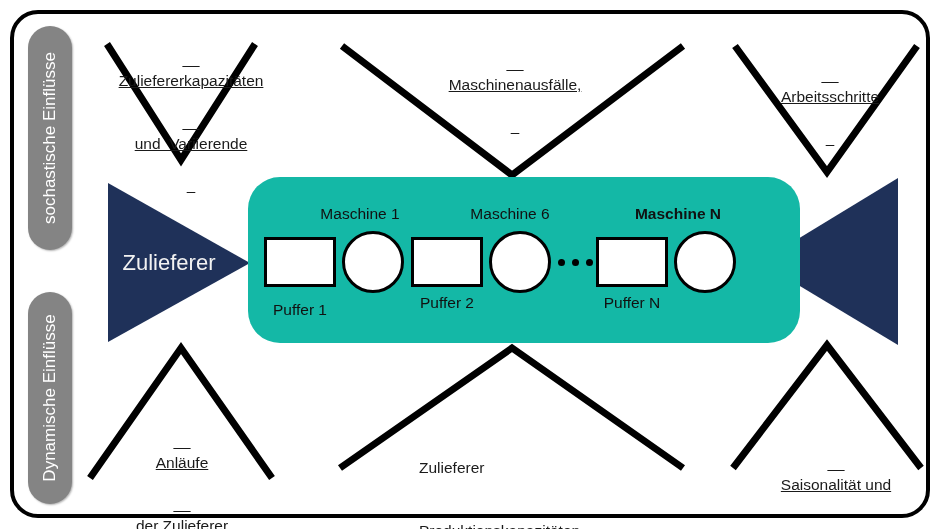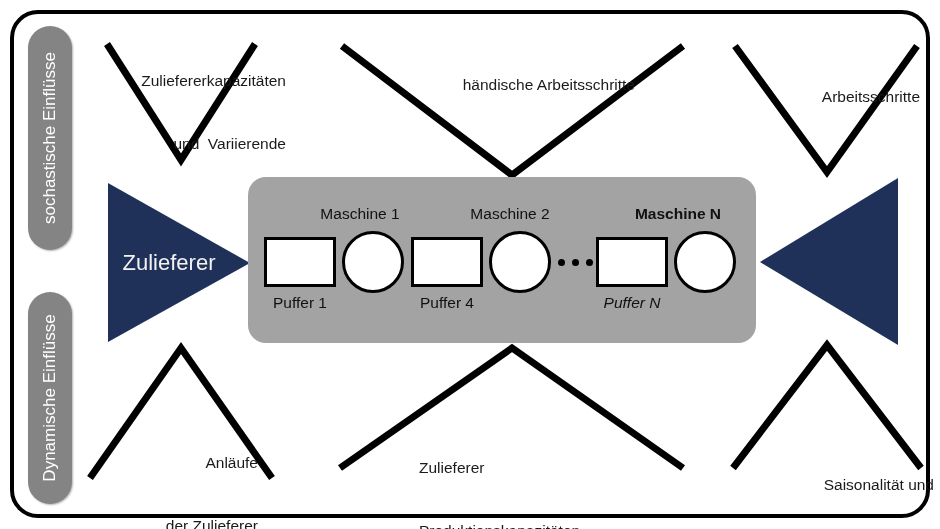--- a/index.html
+++ b/index.html
@@ -28,21 +28,21 @@
     width: 940px;
     height: 529px;
   }
   .txt {
     position: absolute;
     color: #1a1a1a;
     font-size: 15.5px;
     line-height: 21px;
     white-space: pre;
   }
-  .txt.center { text-align: right; }
+  .txt.center { text-align: center; text-decoration: underline; }
   .txt.left { text-align: left; }
 
   
   .rail {
     position: absolute;
     background: #848484;
     border-radius: 26px;
     box-shadow: 1px 1px 2px rgba(0,0,0,0.30);
   }
   .rail-label {
@@ -52,22 +52,23 @@
     color: #ffffff;
     font-size: 17px;
     white-space: nowrap;
     transform: translate(-50%, -50%) rotate(-90deg);
     transform-origin: center center;
   }
 
   
   .band {
     position: absolute;
-    background: #a3a3a3;
-    border-radius: 18px;
+    background: #14b8a6;
+    border-radius: 32px;
+    padding-left: 44px;
   }
   .puffer {
     position: absolute;
     background: #ffffff;
     border: 3px solid #000000;
     box-sizing: border-box;
   }
   .maschine {
     position: absolute;
     background: #ffffff;
@@ -138,49 +139,49 @@
   <div class="rail" style="left:28px; top:292px; width:44px; height:212px;">
     <span class="rail-label">Dynamische Einflüsse</span>
   </div>
 
   <div class="tri-label" style="left:108px; top:250px; width:122px;">Zulieferer</div>
 
 
   <div class="band" style="left:248px; top:177px; width:508px; height:166px;">
 
     <div class="band-label" style="left:42px; top:28px; width:140px;">Maschine 1</div>
-    <div class="band-label" style="left:192px; top:28px; width:140px;">Maschine 2</div>
+    <div class="band-label" style="left:192px; top:28px; width:140px;">Maschine 6</div>
     <div class="band-label" style="left:360px; top:28px; width:140px;font-weight:bold;">Maschine N</div>
 
     <div class="puffer" style="left:16px; top:60px; width:72px; height:50px;"></div>
     <div class="puffer" style="left:163px; top:60px; width:72px; height:50px;"></div>
     <div class="puffer" style="left:348px; top:60px; width:72px; height:50px;"></div>
 
     <div class="maschine" style="left:94px; top:54px; width:62px; height:62px;"></div>
     <div class="maschine" style="left:241px; top:54px; width:62px; height:62px;"></div>
     <div class="maschine" style="left:426px; top:54px; width:62px; height:62px;"></div>
 
     <div class="dots" style="left:310px; top:82px;">
       <i></i>
         <i></i>
         <i></i>
     </div>
 
-    <div class="band-label" style="left:-18px; top:117px; width:140px;">Puffer 1</div>
-    <div class="band-label" style="left:129px; top:117px; width:140px;">Puffer 4</div>
-    <div class="band-label" style="left:314px; top:117px; width:140px;font-style:italic;">Puffer N</div>
+    <div class="band-label" style="left:-18px; top:124px; width:140px;">Puffer 1</div>
+    <div class="band-label" style="left:129px; top:117px; width:140px;">Puffer 2</div>
+    <div class="band-label" style="left:314px; top:117px; width:140px;">Puffer N</div>
   </div>
 
   <div class="txt center" style="left:96px; top:28px; width:190px;">
     <div>Zuliefererkapazitäten</div>
     <div>und  Variierende</div>
   </div>
 
   <div class="txt center" style="left:395px; top:32px; width:240px;">
-    <div>händische Arbeitsschritte</div>
+    <div>Maschinenausfälle,</div>
   </div>
 
   <div class="txt center" style="left:740px; top:44px; width:180px;">
     <div>Arbeitsschritte</div>
   </div>
 
   <div class="txt center" style="left:106px; top:410px; width:152px;">
     <div>Anläufe</div>
     <div>der Zulieferer</div>
   </div>

